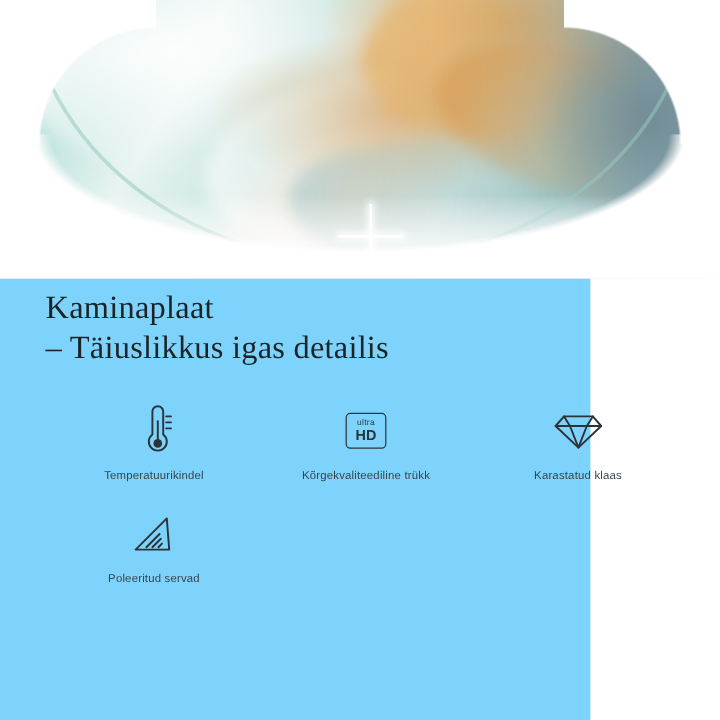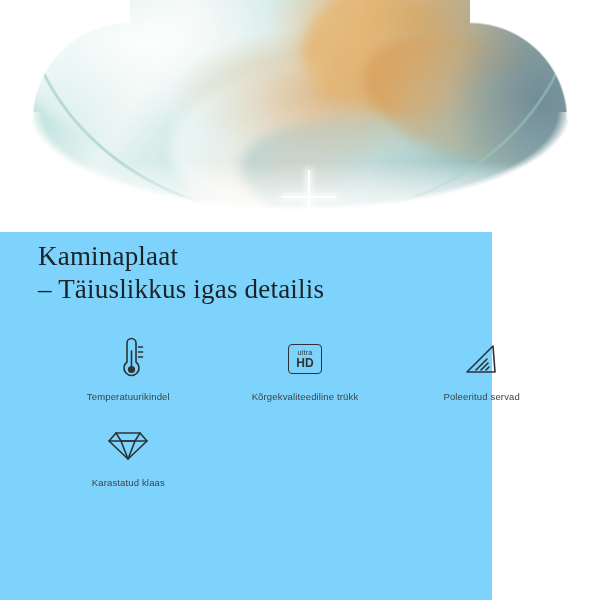--- a/index.html
+++ b/index.html
@@ -220,36 +220,36 @@
             <span class="u1">ultra</span>
             <span class="u2">HD</span>
           </div>
         </div>
         <div class="feature-label">Kõrgekvaliteediline trükk</div>
       </div>
 
 
       <div class="feature">
         <div class="feature-icon">
-          <svg width="40" height="40" viewBox="0 0 40 40">
-            <path class="stroke" d="M5 33 L31 7 L33 33 z"></path>
-            <path class="stroke" d="M14 31 l11 -11 M19 31 l7 -7 M24 31 l3 -3"></path>
-          </svg>
-        </div>
-        <div class="feature-label">Poleeritud servad</div>
-      </div>
-
-      <div class="feature">
-        <div class="feature-icon">
           <svg width="44" height="40" viewBox="0 0 44 40">
             <path class="stroke" d="M10 8 h24 l7 8 l-19 18 l-19 -18 z"></path>
             <path class="stroke" d="M3 16 h38"></path>
             <path class="stroke" d="M10 8 l5 8 l7 18 l7 -18 l5 -8"></path>
             <path class="stroke" d="M15 16 h14"></path>
           </svg>
         </div>
         <div class="feature-label">Karastatud klaas</div>
       </div>
 
+      <div class="feature">
+        <div class="feature-icon">
+          <svg width="40" height="40" viewBox="0 0 40 40">
+            <path class="stroke" d="M5 33 L31 7 L33 33 z"></path>
+            <path class="stroke" d="M14 31 l11 -11 M19 31 l7 -7 M24 31 l3 -3"></path>
+          </svg>
+        </div>
+        <div class="feature-label">Poleeritud servad</div>
+      </div>
+
 
     </div>
   </div>
 </div>
 
 </body></html>

